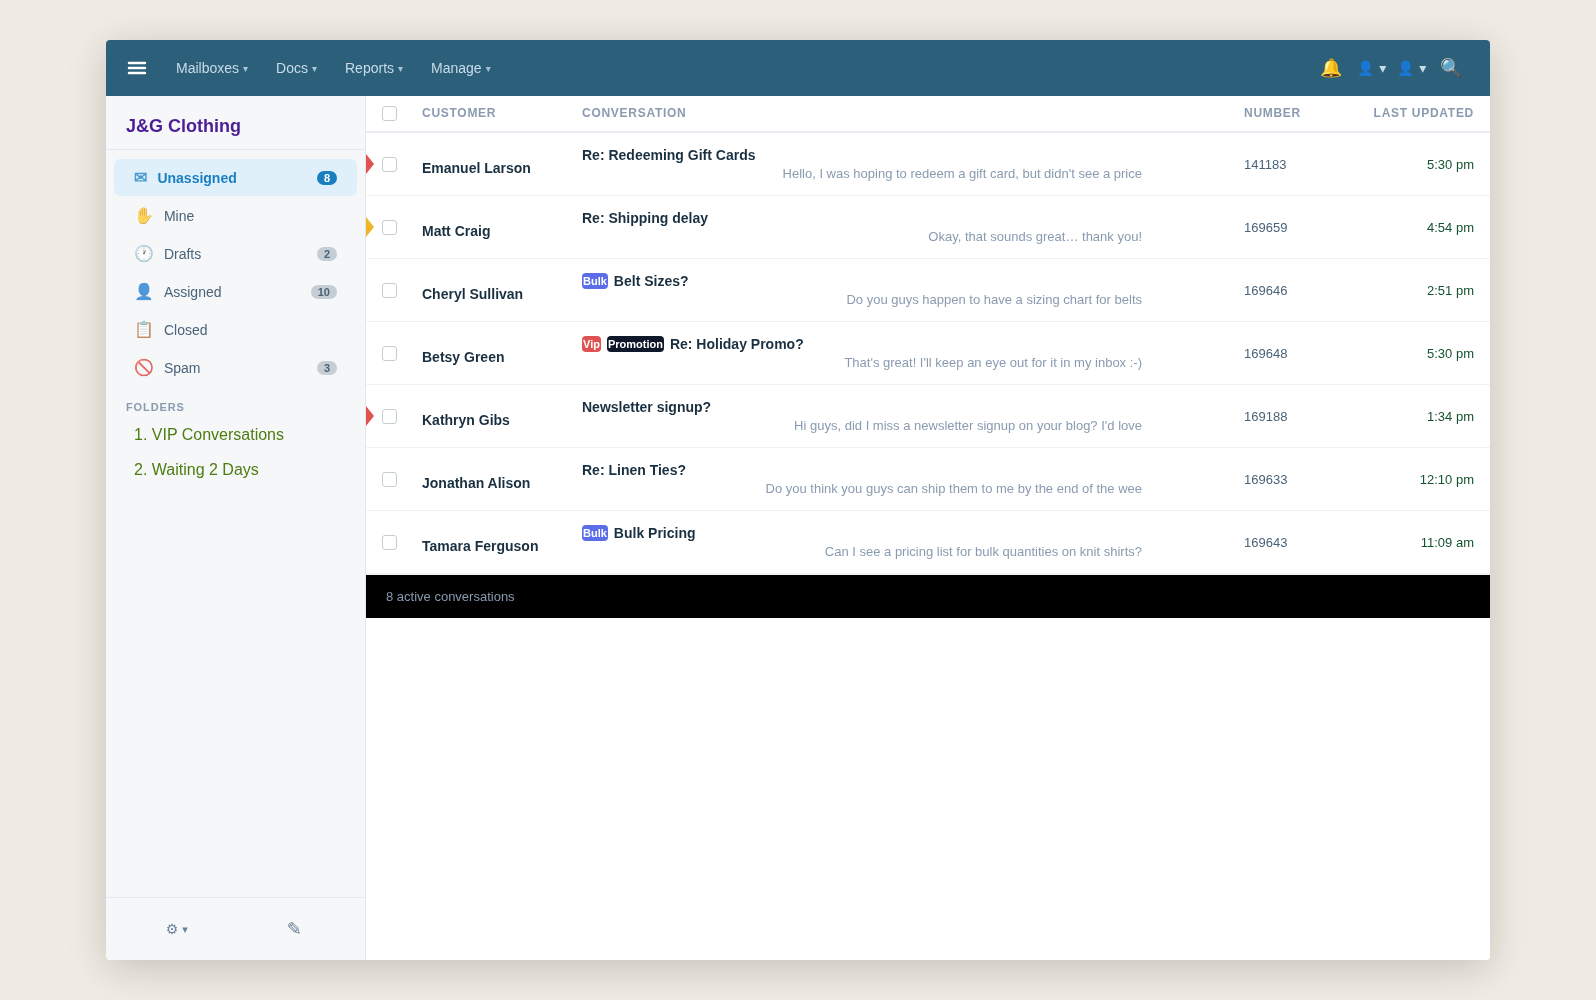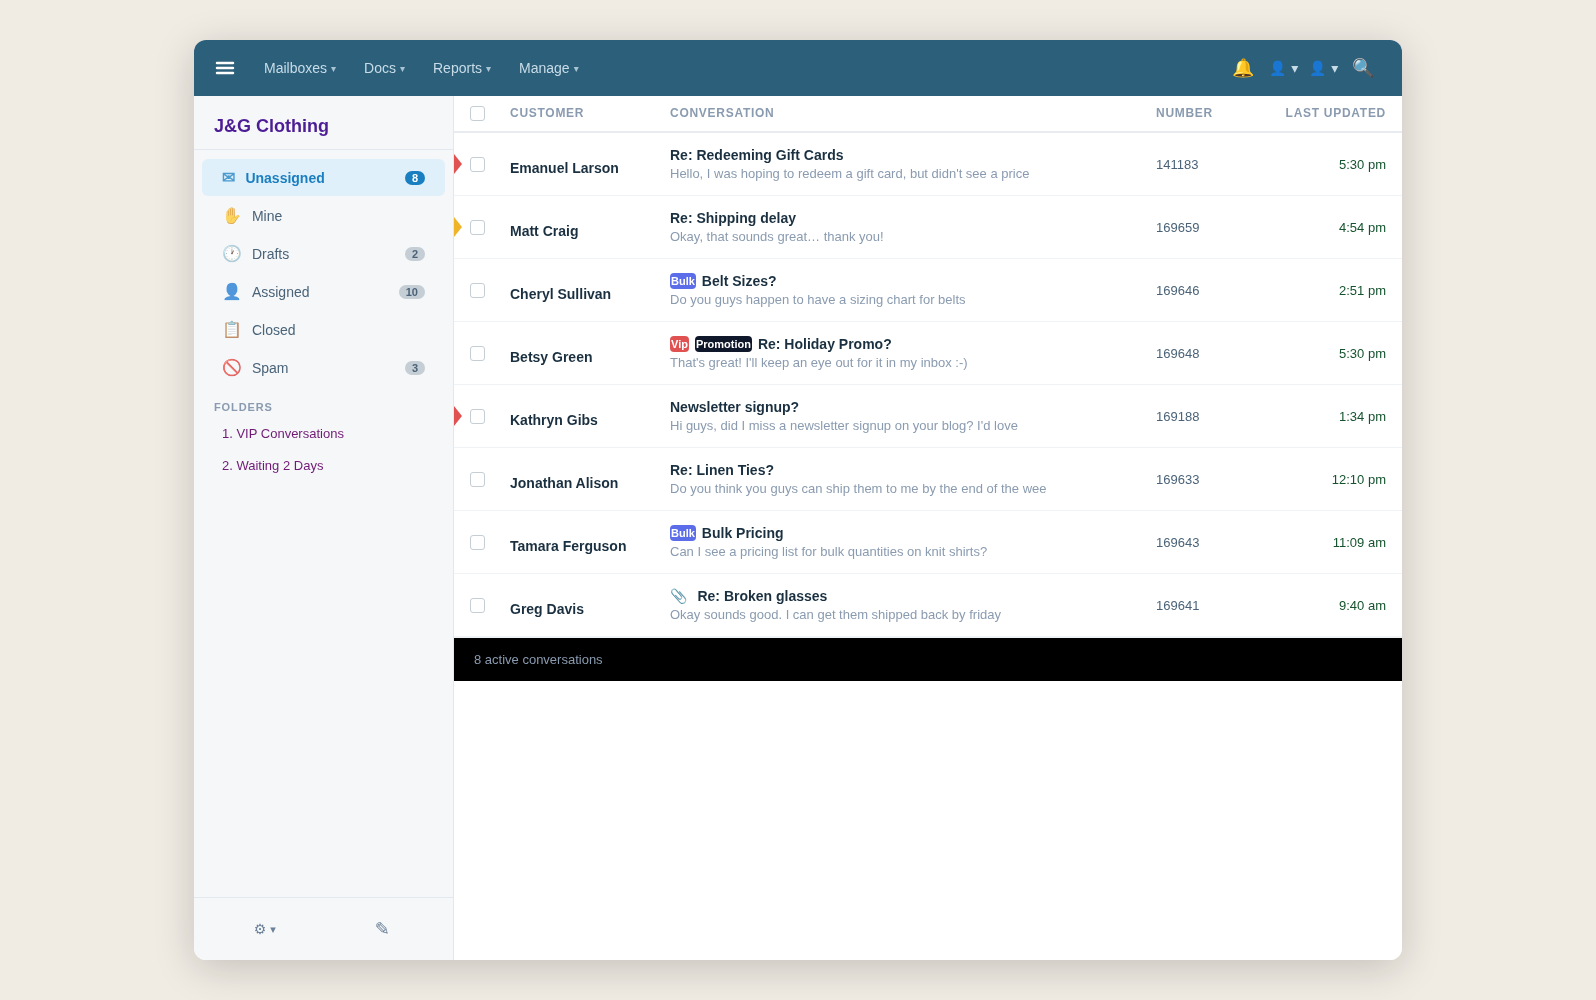--- a/index.html
+++ b/index.html
@@ -6,22 +6,22 @@
     body {
       background: #f0ebe3;
       font-family: -apple-system, BlinkMacSystemFont, 'Segoe UI', sans-serif;
       display: flex;
       align-items: center;
       justify-content: center;
       min-height: 100vh;
       padding: 40px;
     }
     .app-window {
-      width: 1208px;
-      border-radius: 12px;
+      width: 1384px;
+      border-radius: 4px;
       overflow: hidden;
       box-shadow: 0 8px 40px rgba(0,0,0,0.18);
       background: #fff;
     }
     
     .top-nav {
       background: #2c5f7a;
       display: flex;
       align-items: center;
       padding: 0 20px;
@@ -123,22 +123,22 @@
     .sidebar-section-label {
       font-size: 11px;
       font-weight: 700;
       color: #8a9bb0;
       letter-spacing: 0.08em;
       text-transform: uppercase;
       padding: 14px 20px 4px;
     }
     .sidebar-folder-item {
       padding: 8px 20px;
-      font-size: 13px;
-      color: #701a75;
+      font-size: 16px;
+      color: #4d7c0f;
       cursor: pointer;
       margin: 1px 8px;
       border-radius: 6px;
     }
     .sidebar-footer {
       border-top: 1px solid #e2e8ed;
       padding: 12px 16px;
       display: flex;
       align-items: center;
       gap: 8px;
@@ -218,20 +218,21 @@
     .customer-name {
       font-size: 14px;
       font-weight: 600;
       color: #1a3040;
       margin-top: 8px;
     }
     .conv-subject-line {
       display: flex;
       flex-direction: column;
       gap: 3px;
+      text-align: right;
     }
     .conv-subject-top {
       display: flex;
       align-items: center;
       gap: 6px;
     }
     .conv-subject {
       font-size: 14px;
       font-weight: 600;
       color: #1a3040;
@@ -470,35 +471,20 @@
             <div class="conv-subject-line">
               <div class="conv-subject-top">
                 <span class="tag-badge tag-bulk">Bulk</span>
                 <span class="conv-subject">Bulk Pricing</span>
               </div>
               <div class="conv-preview">Can I see a pricing list for bulk quantities on knit shirts?</div>
             </div>
             <div class="conv-number">169643</div>
             <div class="conv-time">11:09 am</div>
           </div>
-          <div class="conv-row">
-            <div class="checkbox-cell">
-              <div class="conv-checkbox"></div>
-            </div>
-            <div class="customer-name">Greg Davis</div>
-            <div class="conv-subject-line">
-              <div class="conv-subject-top">
-                <span class="clip-icon">📎</span>
-                <span class="conv-subject">Re: Broken glasses</span>
-              </div>
-              <div class="conv-preview">Okay sounds good. I can get them shipped back by friday</div>
-            </div>
-            <div class="conv-number">169641</div>
-            <div class="conv-time">9:40 am</div>
-          </div>
         </div>
 
       <div class="conv-footer">
         <span>8 active conversations</span>
       </div>
     </div>
   </div>
 </div>
 
 </body></html>

